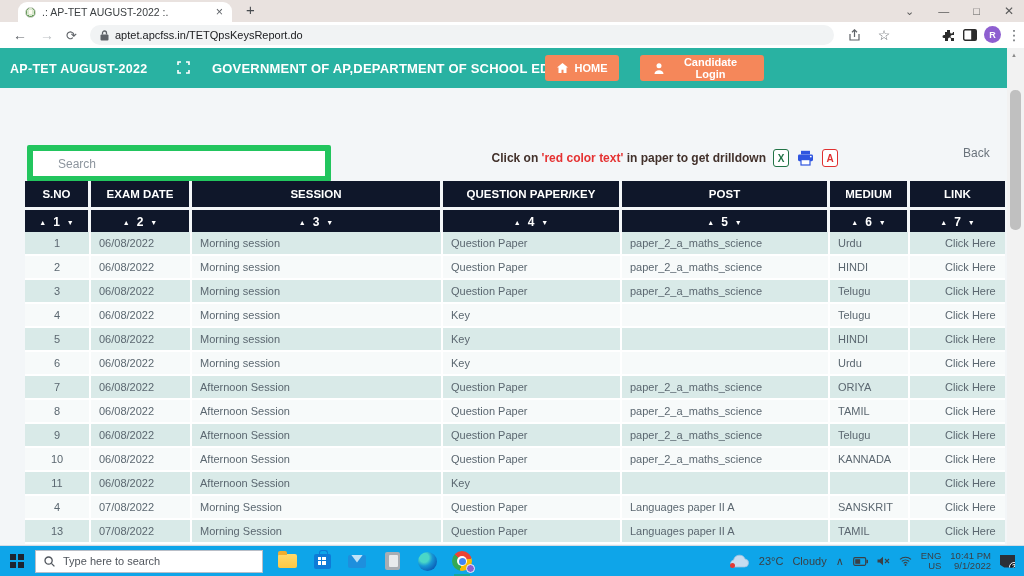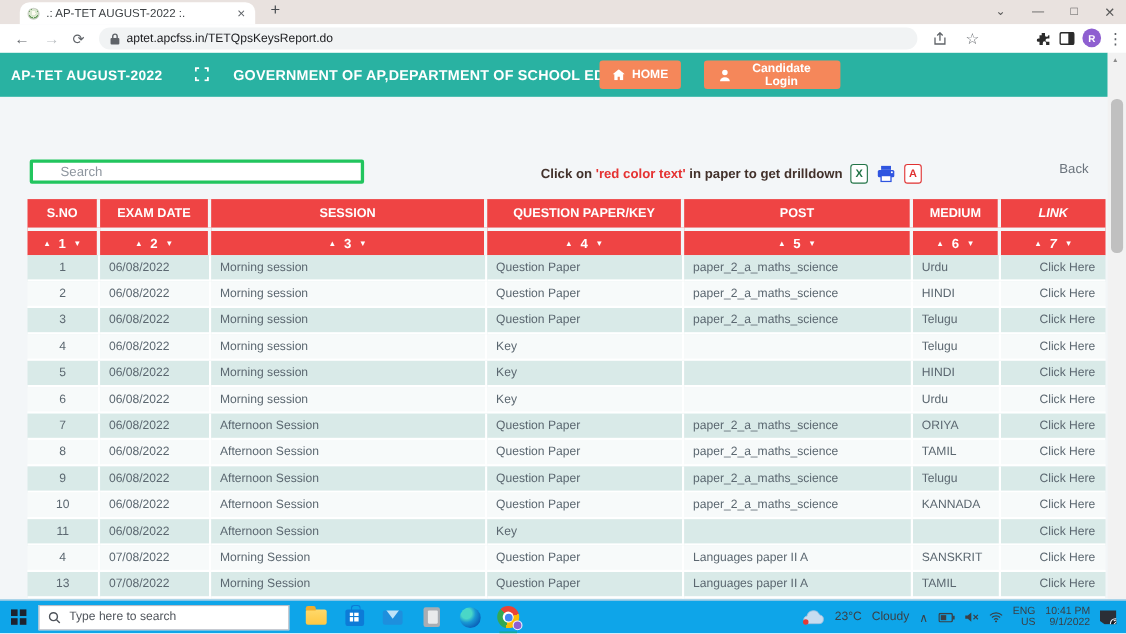--- a/index.html
+++ b/index.html
@@ -41,40 +41,40 @@
   .fsicon { position:absolute; left:177px; top:13px; }
   .org { position:absolute; left:212px; top:13px; font-size:13px; font-weight:700; color:#fff; letter-spacing:.2px; }
   .hbtn { position:absolute; top:7px; height:26px; background:#f5875a; border:none; border-radius:3px;
           color:#fff; font-size:11px; font-weight:600; display:flex; align-items:center; gap:7px; padding:0 14px; }
   #btn-home { left:545px; width:74px; justify-content:center; }
   #btn-login { left:640px; width:124px; justify-content:center; }
 
   
   #pagetitle { position:absolute; left:18px; top:118px; height:21px; line-height:21px; background:#d7e9f6;
                padding:0 9px 0 6px; font-size:15px; font-weight:700; color:#fb5b25; white-space:nowrap; letter-spacing:-0.2px; }
-  #search { position:absolute; left:27px; top:145px; width:304px; height:22px; border:3px solid #22c55e;
+  #search { position:absolute; left:27px; top:145px; width:304px; height:37px; border:6px solid #22c55e;
             border-radius:2px; background:#fff; font-size:12px; color:#333; padding-left:25px; outline:none; }
   #search::placeholder { color:#8d959e; }
   #drill { position:absolute; left:0; top:149px; width:838px; display:flex; justify-content:flex-end;
            align-items:center; gap:7px; font-size:12px; font-weight:700; color:#42312b; }
   #drill .red { color:#e53232; }
   .docic { width:16px; height:18px; border-radius:3px; background:#fff; display:flex; align-items:center;
            justify-content:center; font-size:10px; font-weight:700; }
   .ic-xls { border:1.5px solid #217346; color:#217346; }
   .ic-pdf { border:1.5px solid #e03131; color:#e03131; }
   .ic-print { width:19px; height:18px; display:flex; align-items:center; justify-content:center; }
   #backlink { position:absolute; left:963px; top:146px; font-size:12px; color:#6a737c; }
 
   
   #qtable { position:absolute; left:25px; top:181px; width:980px; border-collapse:separate; border-spacing:0;
             table-layout:fixed; }
-  #qtable thead th { background:#ef4444; color:#fff; border-right:3px solid #f3f6f8; }
+  #qtable thead th { background:#0f172a; color:#fff; border-right:3px solid #f3f6f8; }
   #qtable thead tr.hdr th { height:26px; font-size:11.5px; font-weight:700; text-align:center; }
   #qtable thead tr.sort th { height:25px; border-top:3px solid #f3f6f8; text-align:center; }
-  #qtable thead th:last-child { border-right:none;font-style:italic; }
+  #qtable thead th:last-child { border-right:none; }
   .tri { font-size:7px; vertical-align:1px; }
   .snum { font-size:12px; font-weight:700; margin:0 7px; }
   #qtable tbody td { height:24px; font-size:11px; color:#5b6770; padding-left:8px; background:#f7fafa;
                      border-right:2px solid #fff; border-bottom:2px solid #fff; overflow:hidden; white-space:nowrap; }
   #qtable tbody td:last-child { border-right:none;padding-left:35px; }
   #qtable tbody tr:nth-child(odd) td { background:#d9eae8; }
   #qtable tbody td.sno { text-align:center; padding-left:0; }
   #qtable tbody tr { border-top:2px solid #fff; }
 
   

